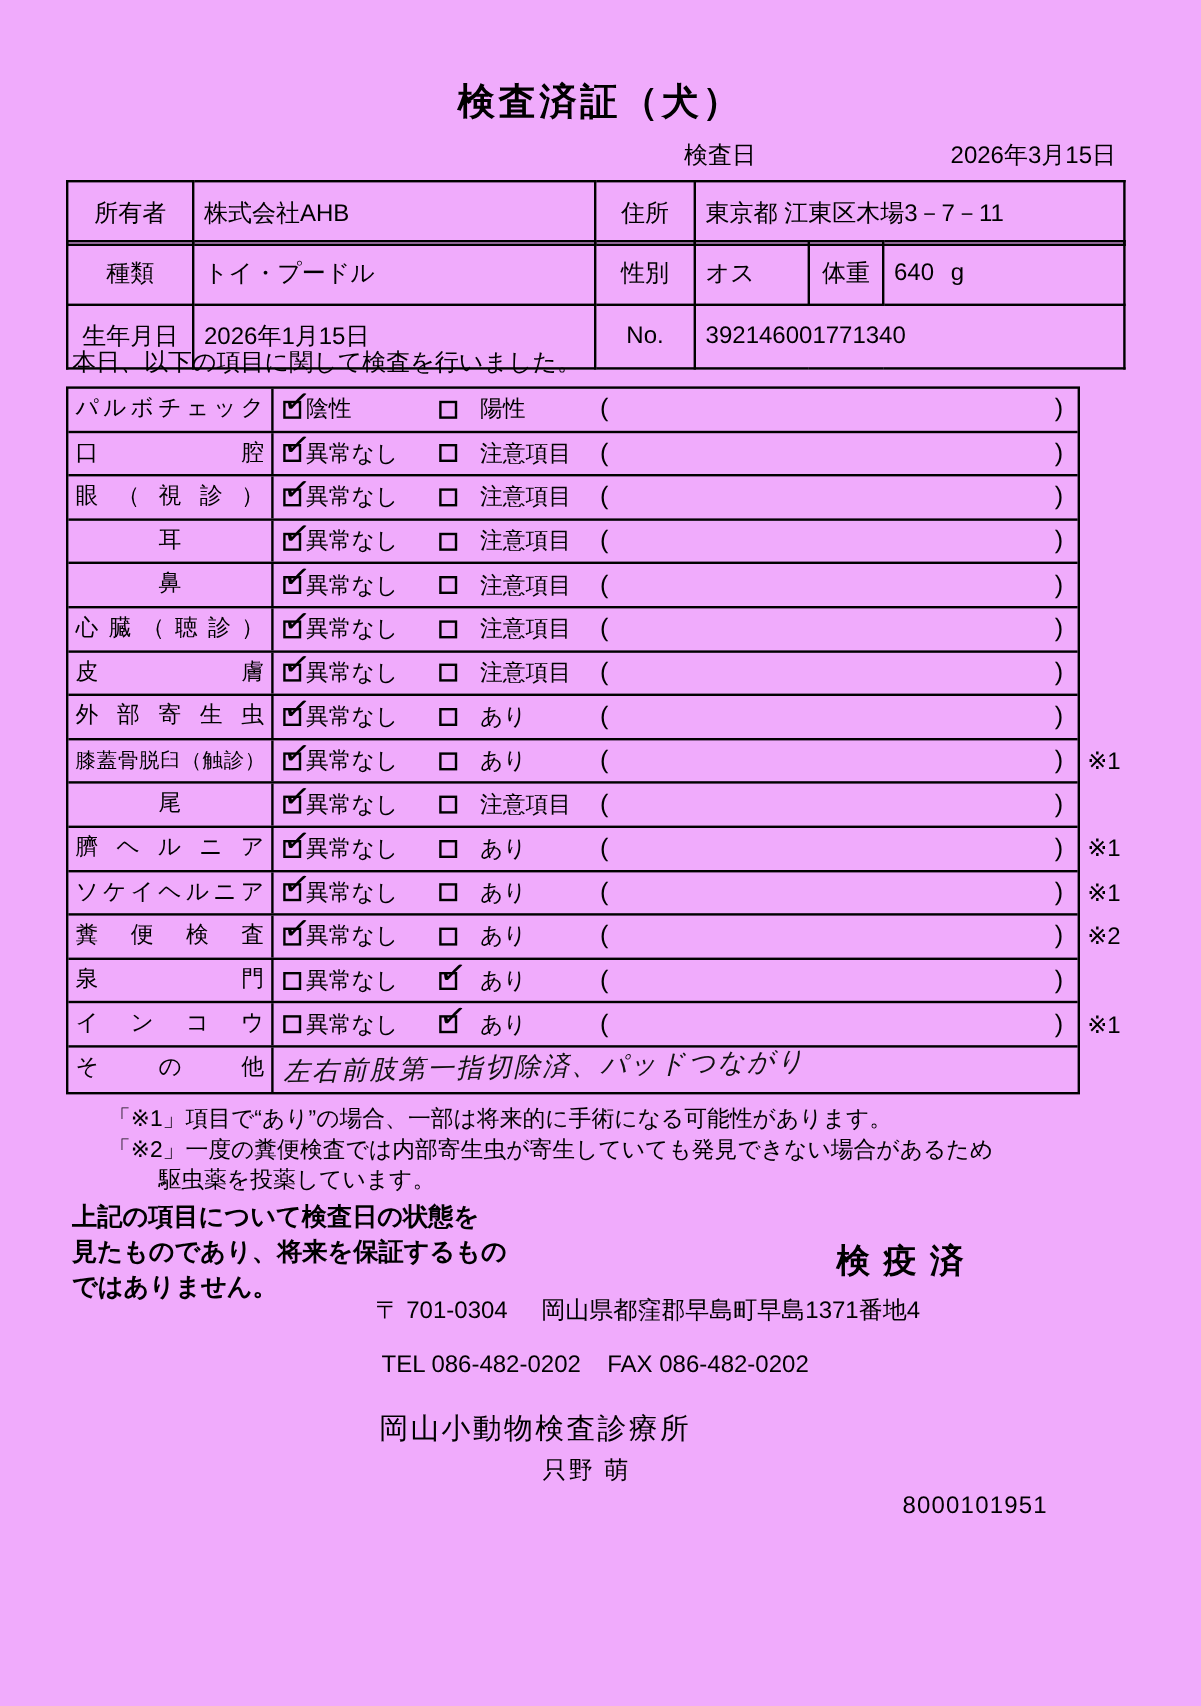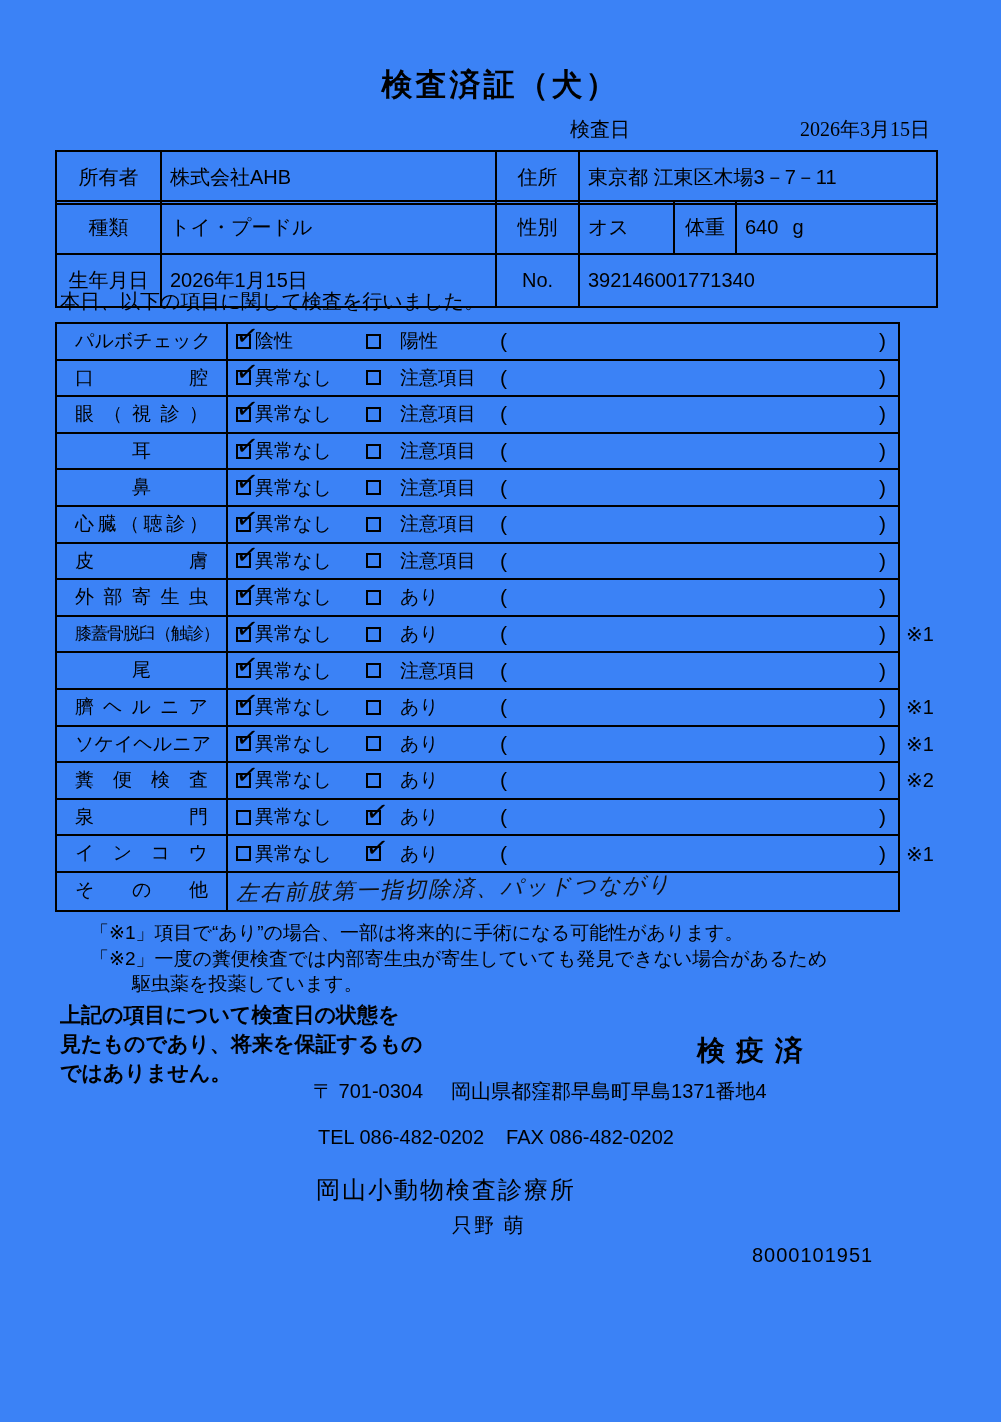--- a/index.html
+++ b/index.html
@@ -1,40 +1,40 @@
 <!DOCTYPE html>
 <html><head>
 <meta charset="utf-8">
 <style>
   * { margin:0; padding:0; box-sizing:border-box; }
   html,body { background:#e8e8e8; }
   body { font-family:"Liberation Sans","DejaVu Sans",sans-serif; color:#000; }
-  .page { position:relative; width:1001px; height:1422px; background:#3b82f6; margin:0 auto; overflow:hidden; }
+  .page { position:relative; width:1001px; height:1422px; background:#f0abfc; margin:0 auto; overflow:hidden; }
 
   .title { position:absolute; top:64px; left:0; width:100%; text-align:center;
            font-size:31px; font-weight:bold; letter-spacing:3px; }
 
   .date-row { position:absolute; top:116px; left:570px; width:360px; display:flex;
-              justify-content:space-between; font-size:20px;font-family:Liberation Serif, serif; }
+              justify-content:space-between; font-size:20px; }
 
   table.info { position:absolute; left:55px; border-collapse:collapse; table-layout:fixed; width:881px; font-size:20px; }
   table.info td { border:2px solid #000; height:40px; padding:12px 8px; overflow:hidden; white-space:nowrap; }
   table.info td.lab { text-align:center; padding:0 2px; }
   table.info td.val { text-align:left; }
   .t1 { top:150px; }
   .t2 { top:200px; }
   td.weight-val { text-align:right; padding-right:20px;margin-left:24px; }
   td.weight-val .unit { margin-left:14px; }
 
   .intro { position:absolute; top:288px; left:60px; font-size:20px; }
 
   .checklist { position:absolute; top:322px; left:55px; width:845px; border:2px solid #000; }
   .chk-row { position:relative; display:grid; grid-template-columns:171px 1fr; height:36.6px; border-bottom:2px solid #000; }
   .chk-row:last-child { border-bottom:none; }
-  .chk-name { border-right:2px solid #000; font-size:19px; line-height:33px; padding:0 18px;
+  .chk-name { border-right:2px solid #000; font-size:19px; line-height:33px; padding:0 6px;
               text-align:justify; text-align-last:justify; overflow:hidden; white-space:nowrap; }
   .chk-name.single { text-align:center; text-align-last:center; }
   .chk-name.tight { font-size:17px; letter-spacing:-1px; line-height:34px; }
   .chk-body { position:relative; display:flex; align-items:center; }
   .chk-opts { display:flex; align-items:center; width:100%; padding-left:8px; }
   .opt { display:flex; align-items:center; width:130px; flex:none; }
   .opt.opt2 { width:134px;gap:15px; }
   .checkbox { position:relative; width:15px; height:15px; border:2px solid #000; margin-right:4px; flex:none; }
   .tick { display:none; position:absolute; left:-2px; top:-14px; font-size:27px; line-height:27px;
           transform:rotate(8deg); font-family:"DejaVu Sans",sans-serif; }

